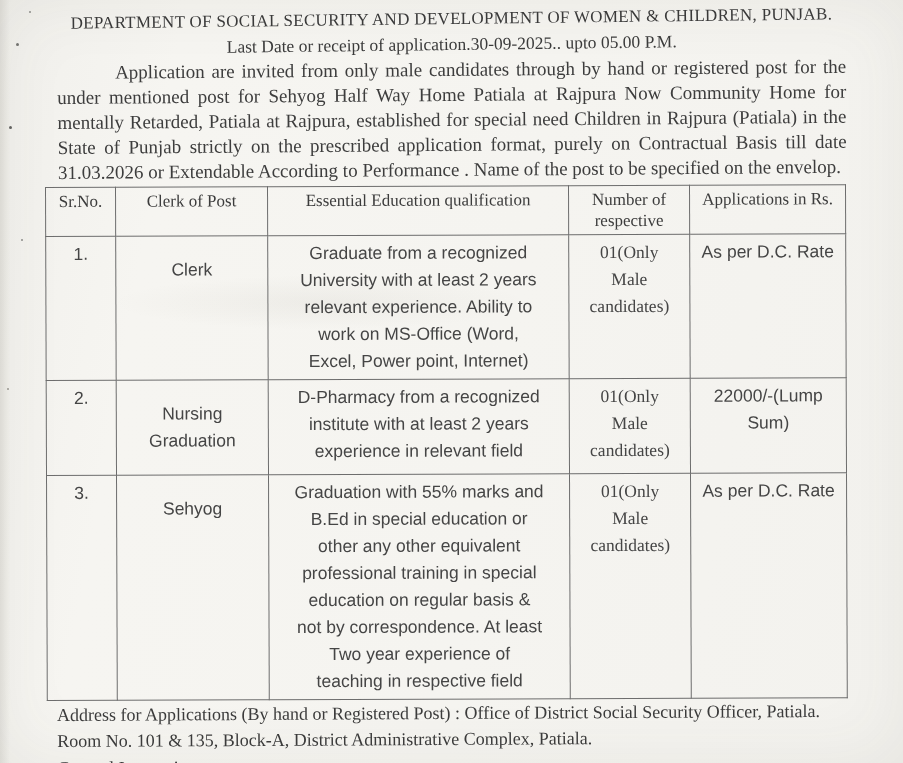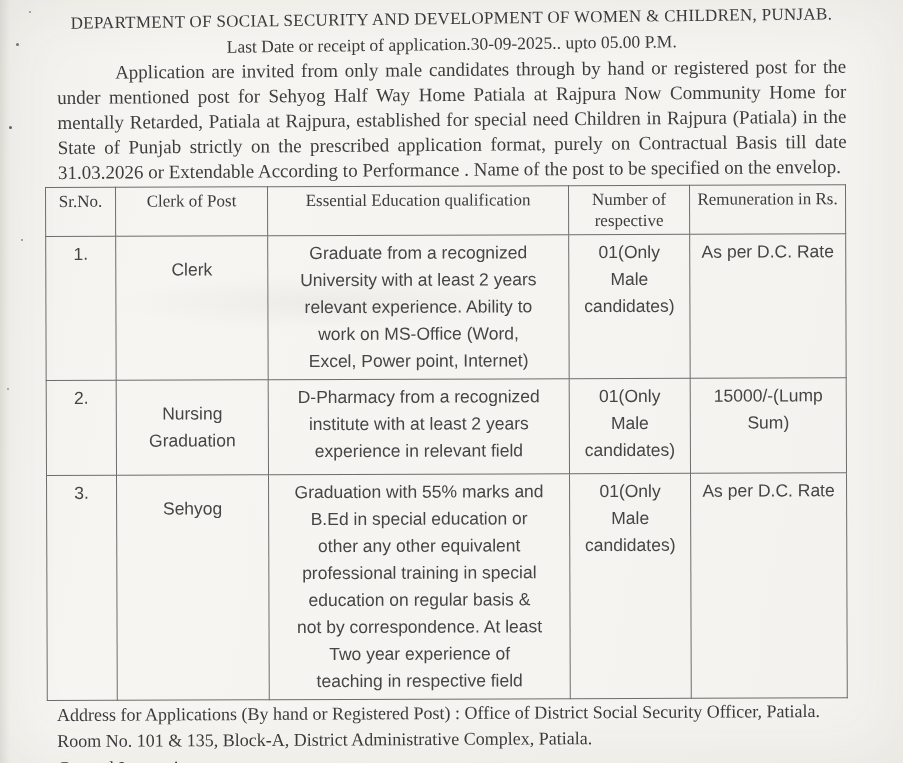--- a/index.html
+++ b/index.html
@@ -93,21 +93,21 @@
     color: #3c3c3c;
   }
   .posts td {
     font-family: "Liberation Sans", "DejaVu Sans", sans-serif;
     font-size: 17.5px;
     line-height: 27px;
     padding: 4px 8px;
     color: #454545;
   }
   .posts td.cell-qual  { padding: 4px 25px; }
-  .posts td.cell-vac   { padding: 4px 12px; }
+  .posts td.cell-vac   { padding: 4px 12px; font-family: Liberation Serif, serif; }
   .posts td.cell-post  { padding: 20px 10px; }
   .posts tr.hdr-row { height: 46px; }
   .posts tr.row-1   { height: 140px; }
   .posts tr.row-2   { height: 84px; }
   .posts tr.row-3   { height: 222px; }
 
   .doc-footer {
     margin: 2px 57px 0 57px;
     width: 786px;
     transform: rotate(-0.3deg);
@@ -151,37 +151,37 @@
       <col style="width:301px">
       <col style="width:121px">
       <col style="width:156px">
     </colgroup>
     <thead>
       <tr class="hdr-row">
         <th>Sr.No.</th>
         <th>Clerk of Post</th>
         <th>Essential Education qualification</th>
         <th>Number of respective</th>
-        <th>Remuneration in Rs.</th>
+        <th>Applications in Rs.</th>
       </tr>
     </thead>
     <tbody>
       <tr class="row-1">
         <td class="cell-srno">1.</td>
         <td class="cell-post">Clerk</td>
         <td class="cell-qual">Graduate from a recognized University with at least 2 years relevant experience. Ability to work on MS-Office (Word, Excel, Power point, Internet)</td>
         <td class="cell-vac">01(Only Male candidates)</td>
         <td class="cell-rem">As per D.C. Rate</td>
       </tr>
       <tr class="row-2">
         <td class="cell-srno">2.</td>
         <td class="cell-post">Nursing Graduation</td>
         <td class="cell-qual">D-Pharmacy from a recognized institute with at least 2 years experience in relevant field</td>
         <td class="cell-vac">01(Only Male candidates)</td>
-        <td class="cell-rem">15000/-(Lump Sum)</td>
+        <td class="cell-rem">22000/-(Lump Sum)</td>
       </tr>
       <tr class="row-3">
         <td class="cell-srno">3.</td>
         <td class="cell-post">Sehyog</td>
         <td class="cell-qual">Graduation with 55% marks and B.Ed in special education or other any other equivalent professional training in special education on regular basis &amp; not by correspondence. At least Two year experience of teaching in respective field</td>
         <td class="cell-vac">01(Only Male candidates)</td>
         <td class="cell-rem">As per D.C. Rate</td>
       </tr>
     </tbody>
   </table>

